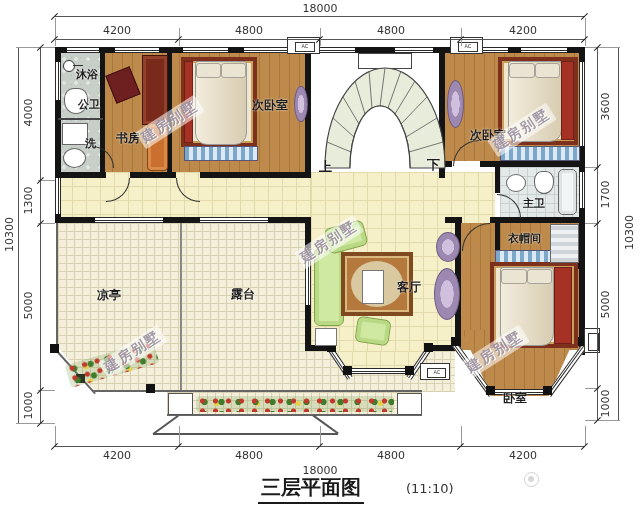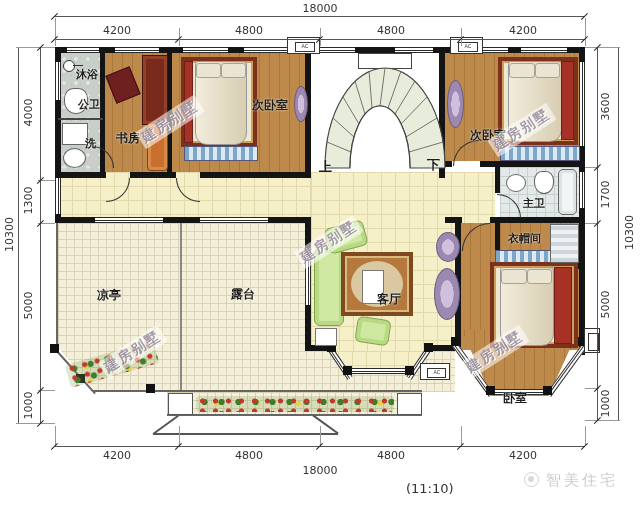--- a/index.html
+++ b/index.html
@@ -249,21 +249,21 @@
   </div>
 
   <div class="slab" style="left:76px;top:67px;">沐浴</div>
   <div class="slab" style="left:78px;top:97px;">公卫</div>
   <div class="slab" style="left:85px;top:136px;">洗</div>
   <div class="rlab" style="left:116px;top:130px;">书房</div>
   <div class="rlab" style="left:252px;top:97px;">次卧室</div>
   <div class="rlab" style="left:470px;top:127px;">次卧室</div>
   <div class="slab" style="left:523px;top:196px;">主卫</div>
   <div class="slab" style="left:508px;top:231px;">衣帽间</div>
-  <div class="rlab" style="left:377px;top:279px;margin-top:12px;">客厅</div>
+  <div class="rlab" style="left:397px;top:279px;">客厅</div>
   <div class="rlab" style="left:503px;top:349px;margin-top:41px;">卧室</div>
   <div class="rlab" style="left:97px;top:287px;">凉亭</div>
   <div class="rlab" style="left:231px;top:286px;">露台</div>
 
   <div class="dl" style="left:55px;top:16px;width:530px;height:1px;"></div>
   <div class="dl" style="left:55px;top:39px;width:530px;height:1px;"></div>
   <div class="ext" style="left:55px;top:18px;width:1px;height:28px;"></div>
   <div class="ext" style="left:179px;top:28px;width:1px;height:18px;"></div>
   <div class="ext" style="left:320px;top:28px;width:1px;height:18px;"></div>
   <div class="ext" style="left:461px;top:28px;width:1px;height:18px;"></div>
@@ -333,19 +333,19 @@
   <div class="vlab" style="left:605px;top:305px;">5000</div>
   <div class="vlab" style="left:605px;top:404px;">1000</div>
   <div class="vlab" style="left:629px;top:233px;">10300</div>
 
   <div class="stamp" style="left:135px;top:112px;">建房别墅</div>
   <div class="stamp" style="left:487px;top:120px;">建房别墅</div>
   <div class="stamp" style="left:294px;top:232px;">建房别墅</div>
   <div class="stamp" style="left:98px;top:342px;">建房别墅</div>
   <div class="stamp" style="left:460px;top:342px;">建房别墅</div>
 
+  <div class="title-cn" style="left:258px;top:474px;">三层平面图</div>
   <div class="title-scale" style="left:406px;top:481px;">(11:10)</div>
   <div class="abs" style="left:524px;top:472px;width:15px;height:15px;border:1.5px solid rgba(155,155,155,.45);border-radius:50%;box-sizing:border-box;">
     <div style="position:absolute;left:3px;top:3px;width:6px;height:6px;background:rgba(155,155,155,.4);border-radius:50%;"></div>
   </div>
-  <div class="logo" style="left:546px;top:471px;">智美住宅</div>
 
 </div>
 
 </body></html>

